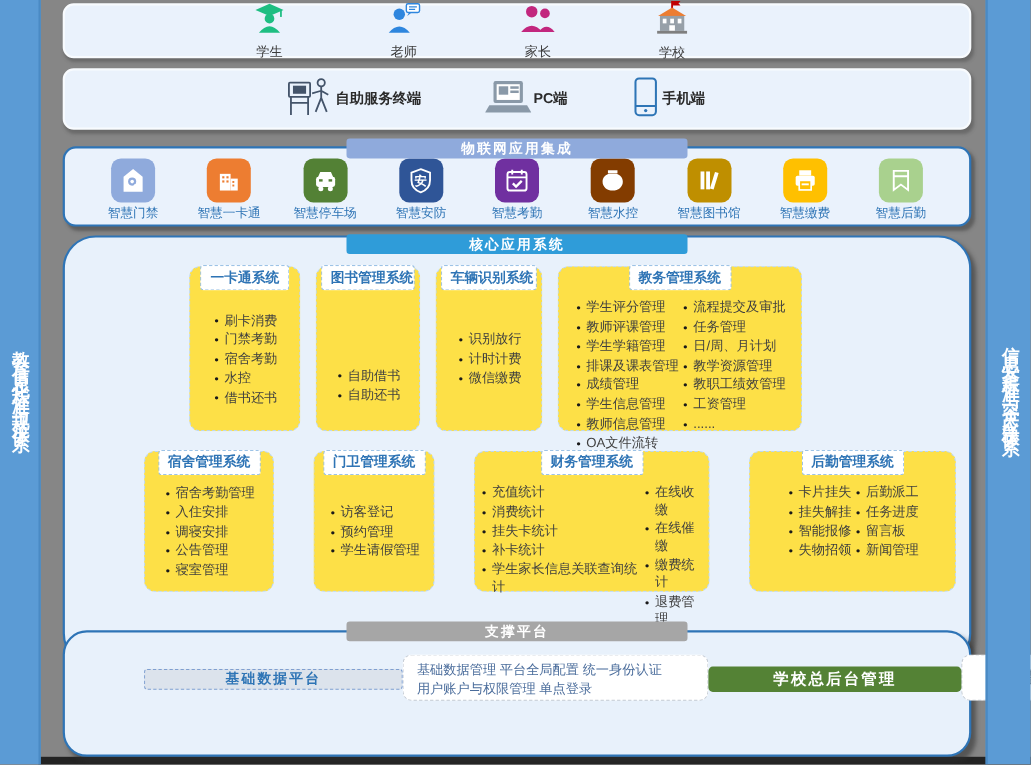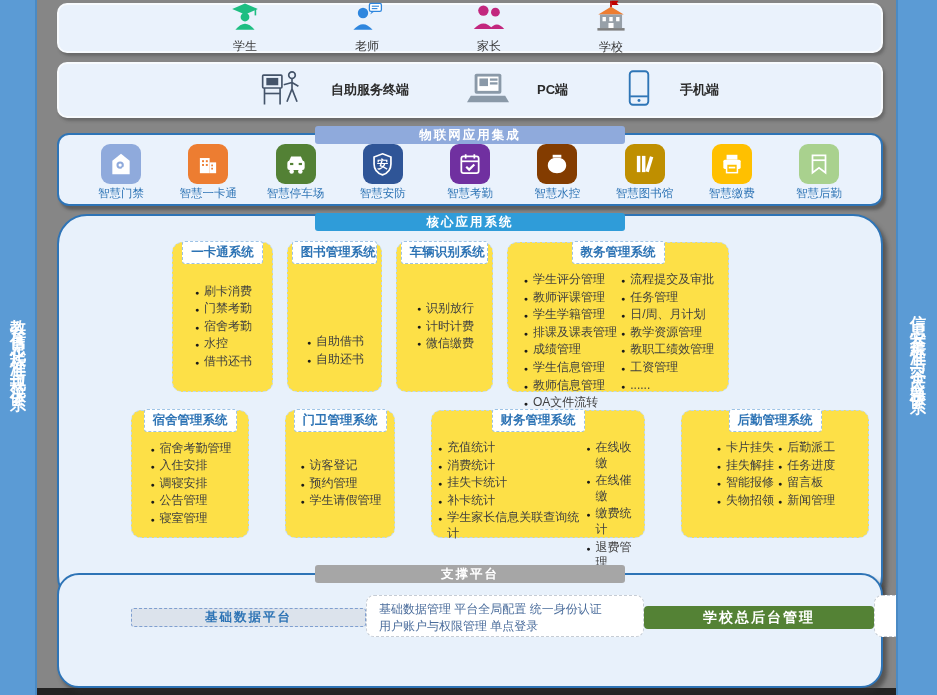--- a/index.html
+++ b/index.html
@@ -22,21 +22,21 @@
   }
   .bottom-strip{position:absolute;left:35px;right:0;bottom:0;height:7px;background:#232323;z-index:1;}
   
   .content{position:absolute;left:57px;top:0;width:826px;height:695px;z-index:2;}
   .panel{position:absolute;left:0;right:0;background:#EAF2FC;box-sizing:border-box;}
   .panel.soft{border:2px solid #F8FbFE;border-radius:10px;box-shadow:2px 3px 3px rgba(70,70,70,.45);}
   .users-panel{top:3px;height:50px;display:flex;align-items:center;padding-left:150px;gap:50px;}
   .terminals-panel{top:62px;height:56px;display:flex;align-items:center;padding-left:200px;gap:58px;}
   .user-item{width:72px;display:flex;flex-direction:column;align-items:center;}
   .user-item .ulabel{font-size:12px;color:#3B3B3B;margin-top:1px;}
-  .term-item{display:flex;align-items:center;gap:28px;}
+  .term-item{display:flex;align-items:center;gap:2px;}
   .term-item .tlabel{font-size:13px;color:#2B2B2B;font-weight:bold;}
   
   .bar{
     position:absolute;left:50%;transform:translateX(-50%);
     width:310px;height:18px;line-height:18px;text-align:center;
     color:#fff;font-size:12.5px;font-weight:bold;letter-spacing:2px;
     border-radius:3px;z-index:4;
   }
   
   .iot-panel{
@@ -58,21 +58,21 @@
   .sys-row.row1{margin:26px 0 0 113px;gap:14px;}
   .sys-row.row2{margin:18px 0 0 72px;gap:36px;}
   .sys{
     background:#fde047;border:1.5px dashed #BDD7EE;border-radius:10px;
     display:flex;flex-direction:column;align-items:center;box-sizing:border-box;
   }
   .row1 .sys{height:150px;}
   .row2 .sys{height:128px;}
   .row1 .sys:nth-child(1){width:101px;}
   .row1 .sys:nth-child(2){width:95px;gap:48px;}
-  .row1 .sys:nth-child(3){width:97px;font-family:Liberation Serif, serif;}
+  .row1 .sys:nth-child(3){width:97px;}
   .row1 .sys:nth-child(4){width:222px;}
   .row2 .sys:nth-child(1){width:118px;}
   .row2 .sys:nth-child(2){width:110px;}
   .row2 .sys:nth-child(3){width:214px;}
   .row2 .sys:nth-child(4){width:188px;}
   .sys-title{
     border:1.5px dashed #9DC3E6;background:#fff;border-radius:3px;
     margin-top:-2px;padding:2px 8px;max-width:92%;box-sizing:border-box;
     color:#2E74B5;font-size:12.5px;font-weight:bold;white-space:nowrap;
   }

